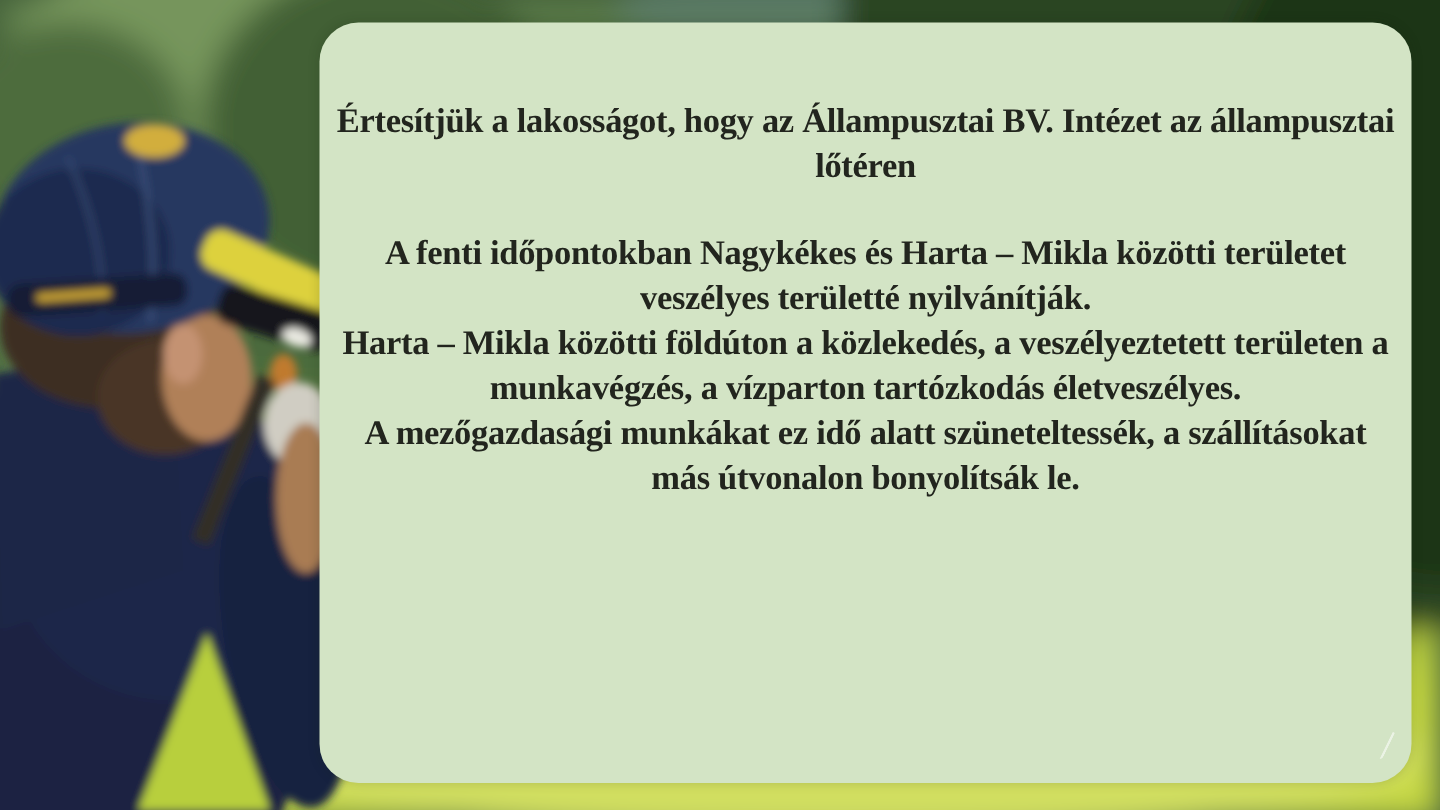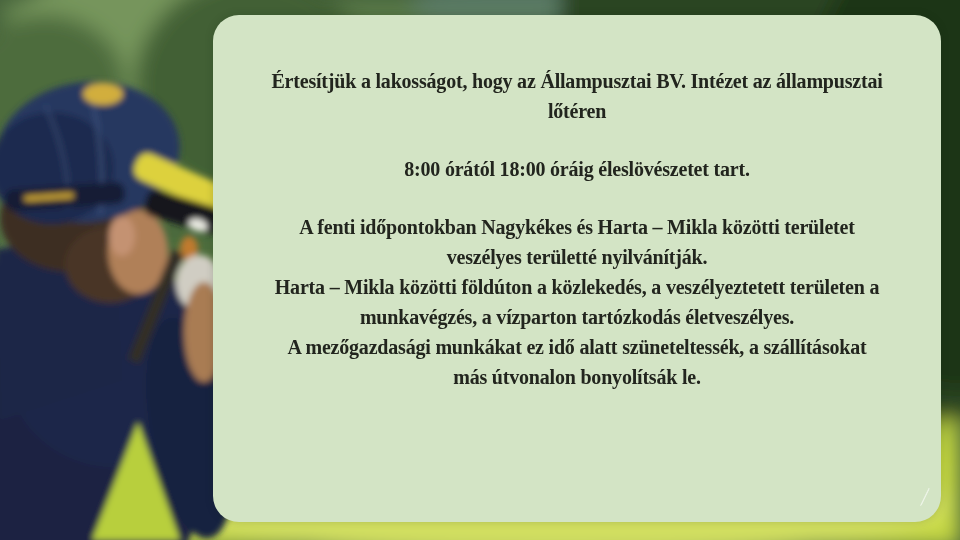--- a/index.html
+++ b/index.html
@@ -26,21 +26,21 @@
     background: #d3e4c5;
     border-radius: 26px;
     box-shadow: 0 0 8px rgba(20, 40, 15, 0.18);
     box-sizing: border-box;
   }
   .notice {
     padding-top: 51px;
     text-align: center;
     color: #22251e;
     font-weight: 700;
-    font-size: 20px;
+    font-size: 23px;
     line-height: 30px;
     letter-spacing: -0.2px;
   }
   .notice p {
     margin: 0 0 28px 0;
     white-space: pre; 
   }
   .watermark-slash {
     position: absolute;
     left: 914px; top: 488px;
@@ -123,21 +123,20 @@
       <rect x="152" y="248" width="13" height="118" fill="#322d26" transform="rotate(22 158 300)"></rect>
 
       <ellipse cx="204" cy="332" rx="20" ry="50" fill="#a97b52"></ellipse>
     </g>
   </svg>
 
   <div class="panel">
     <div class="notice">
       <p>Értesítjük a lakosságot, hogy az Állampusztai BV. Intézet az állampusztai
 lőtéren</p>
-      <p>8:00 órától 18:00 óráig éleslövészetet tart.</p>
       <p>A fenti időpontokban Nagykékes és Harta – Mikla közötti területet
 veszélyes területté nyilvánítják.
 Harta – Mikla közötti földúton a közlekedés, a veszélyeztetett területen a
 munkavégzés, a vízparton tartózkodás életveszélyes.
 A mezőgazdasági munkákat ez idő alatt szüneteltessék, a szállításokat
 más útvonalon bonyolítsák le.</p>
     </div>
   </div>
 
   <div class="watermark-slash"></div>

